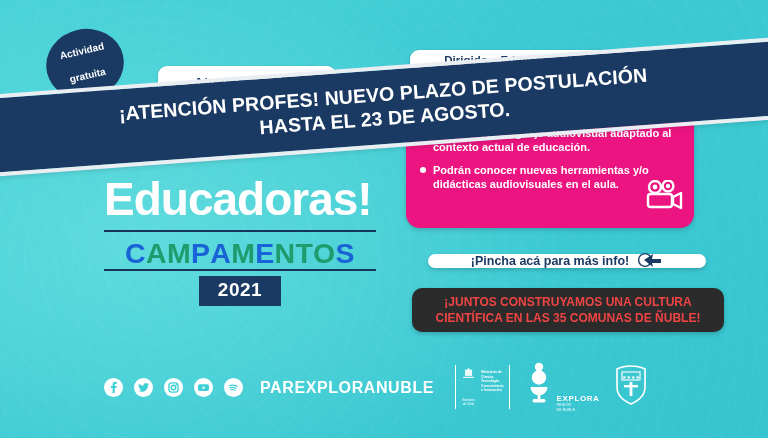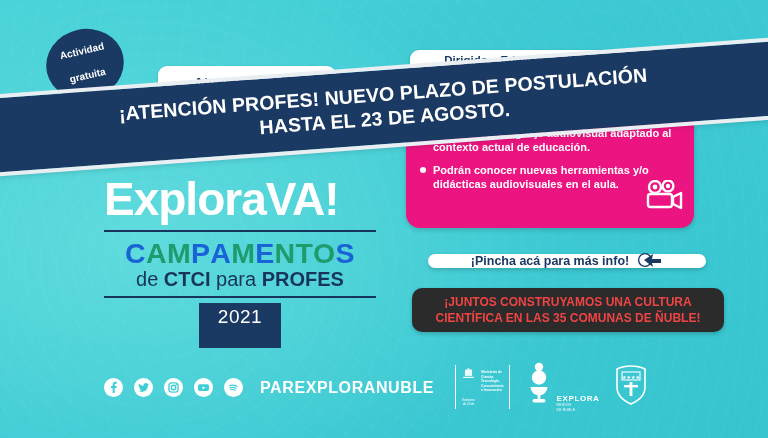--- a/index.html
+++ b/index.html
@@ -98,22 +98,22 @@
     margin:7px 0 1px 0;line-height:1;
   }
   .campamentos .l{display:inline-block;}
   .subline{
     text-align:center;font-size:20px;line-height:1;color:#17355c;margin:0 0 7px 0;
     font-weight:normal;
   }
   .subline b{font-weight:bold;}
   .year-wrap{display:flex;justify-content:center;margin-top:5px;}
   .year{
-    background:#1b3a63;color:#fff;font-size:19px;font-weight:normal;
-    padding:3px 19px 20px 19px;letter-spacing:.5px;
+    background:#1b3a63;color:#fff;font-size:19px;font-weight:bold;
+    padding:3px 19px 5px 19px;letter-spacing:.5px;
   }
 
   
   .cta-info{
     position:absolute;left:428px;top:254px;width:278px;height:14px;
     background:#fff;border-radius:14px;display:flex;align-items:center;justify-content:center;
     gap:8px;z-index:5;box-shadow:0 2px 4px rgba(0,0,0,.18);
   }
   .cta-info span{color:#1b3a63;font-size:12.5px;font-weight:bold;}
   .cta-juntos{
@@ -186,26 +186,23 @@
         <circle cx="24" cy="6" r="5.4" fill="none" stroke="#fff" stroke-width="2.4"></circle>
         <circle cx="11" cy="7" r="2.4" fill="#fff"></circle>
         <circle cx="24" cy="6" r="2.2" fill="#fff"></circle>
         <rect x="4" y="14" width="24" height="13" rx="2.5" fill="none" stroke="#fff" stroke-width="2.4"></rect>
         <path d="M29 17 L37 13 L37 28 L29 24 Z" fill="none" stroke="#fff" stroke-width="2.4" stroke-linejoin="round"></path>
       </svg>
     </span>
   </div>
 
   <div class="title-block">
-    <div class="exploravanew">ExploraVA!</div>
+    <div class="exploravanew">Educadoras!</div>
     <div class="rule"></div>
     <div class="campamentos"><span class="l" style="color: rgb(26, 99, 214);">C</span><span class="l" style="color: rgb(31, 156, 110);">A</span><span class="l" style="color: rgb(31, 156, 110);">M</span><span class="l" style="color: rgb(26, 99, 214);">P</span><span class="l" style="color: rgb(26, 99, 214);">A</span><span class="l" style="color: rgb(31, 156, 110);">M</span><span class="l" style="color: rgb(26, 99, 214);">E</span><span class="l" style="color: rgb(31, 156, 110);">N</span><span class="l" style="color: rgb(31, 156, 110);">T</span><span class="l" style="color: rgb(31, 156, 110);">O</span><span class="l" style="color: rgb(26, 99, 214);">S</span></div>
-    <div class="subline">
-      <span>de </span><b>CTCI</b><span> para </span><b>PROFES</b>
-    </div>
     <div class="rule"></div>
     <div class="year-wrap">
       <div class="year">2021</div>
     </div>
   </div>
 
   <div class="cta-info">
     <span>¡Pincha acá para más info!</span>
     <span>
       <svg width="26" height="18" viewBox="0 0 26 18">

